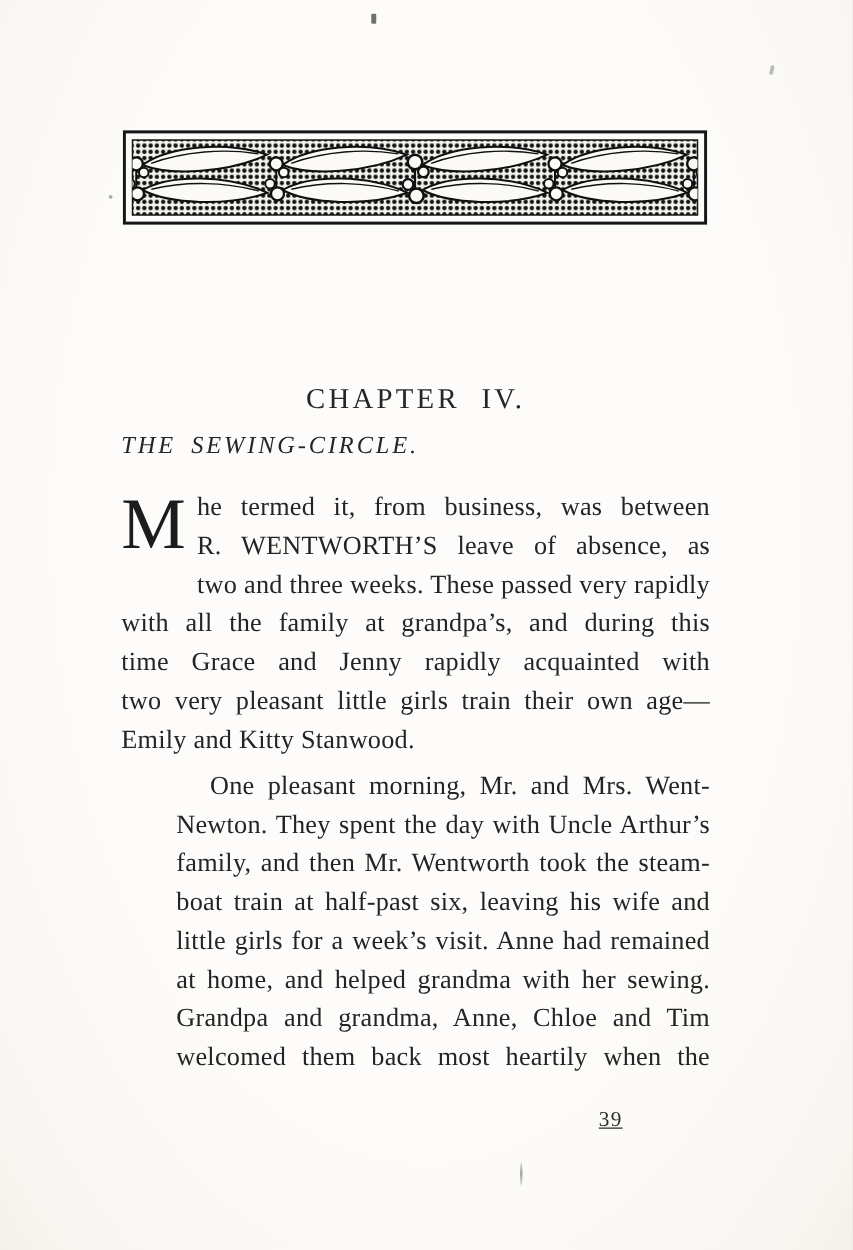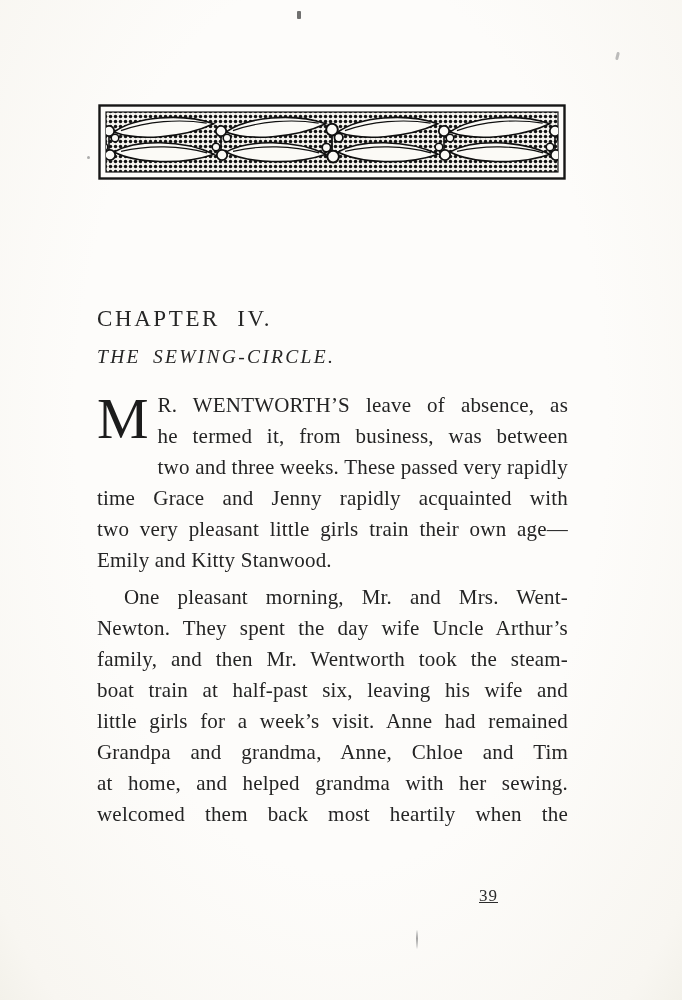--- a/index.html
+++ b/index.html
@@ -23,21 +23,21 @@
     width: 468px;
     height: 76px;
   }
 
   
   .chapter-heading {
     position: absolute;
     left: 97px;
     top: 306px;
     width: 471px;
-    text-align: left;
+    text-align: center;
     font-size: 23px;
     letter-spacing: 2.6px;
     word-spacing: 9px;
     color: #262626;
     font-family: Liberation Serif, serif;
   }
   .chapter-subtitle {
     position: absolute;
     left: 97px;
     top: 346px;
@@ -50,21 +50,21 @@
   }
 
   
   .body-text {
     position: absolute;
     left: 97px;
     top: 390px;
     width: 471px;
   }
   .para { overflow: visible; }
-  .para + .para { margin-top: 6px; }
+  .para + .para { margin-top: 6px; margin-left: 44px; }
   .line {
     font-size: 21px;
     line-height: 31px;
     letter-spacing: 0.2px;
     text-align: justify;
     color: #242424;
   }
   .line.just { text-align-last: justify; }
   .line.indent { text-indent: 27px; }
   .dropcap {
@@ -182,36 +182,37 @@
       </g>
     </svg>
   </div>
 
   <div class="chapter-heading">CHAPTER IV.</div>
   <div class="chapter-subtitle">THE SEWING-CIRCLE.</div>
 
   <div class="body-text">
     <div class="para">
       <span class="dropcap">M</span>
+      <div class="line just">he termed it, from business, was between</div>
       <div class="line just">R. WENTWORTH’S leave of absence, as</div>
-      <div class="line just">he termed it, from business, was between</div>
       <div class="line just">two and three weeks.  These passed very rapidly</div>
+      <div class="line just">with all the family at grandpa’s, and during this</div>
       <div class="line just">time Grace and Jenny rapidly acquainted with</div>
       <div class="line just">two very pleasant little girls train their own age—</div>
       <div class="line">Emily and Kitty Stanwood.</div>
     </div>
 
     <div class="para">
       <div class="line just indent">One pleasant morning, Mr. and Mrs. Went-</div>
-      <div class="line just">Newton.  They spent the day wife Uncle Arthur’s</div>
+      <div class="line just">Newton.  They spent the day with Uncle Arthur’s</div>
       <div class="line just">family, and then Mr. Wentworth took the steam-</div>
       <div class="line just">boat train at half-past six, leaving his wife and</div>
       <div class="line just">little girls for a week’s visit.  Anne had remained</div>
+      <div class="line just">at home, and helped grandma with her sewing.</div>
       <div class="line just">Grandpa and grandma, Anne, Chloe and Tim</div>
-      <div class="line just">at home, and helped grandma with her sewing.</div>
       <div class="line just">welcomed them back most heartily when the</div>
     </div>
   </div>
 
   <div class="page-number">39</div>
 
   <div class="speck speck-a"></div>
   <div class="speck speck-b"></div>
   <div class="speck speck-c"></div>
   <div class="speck sliver"></div>

